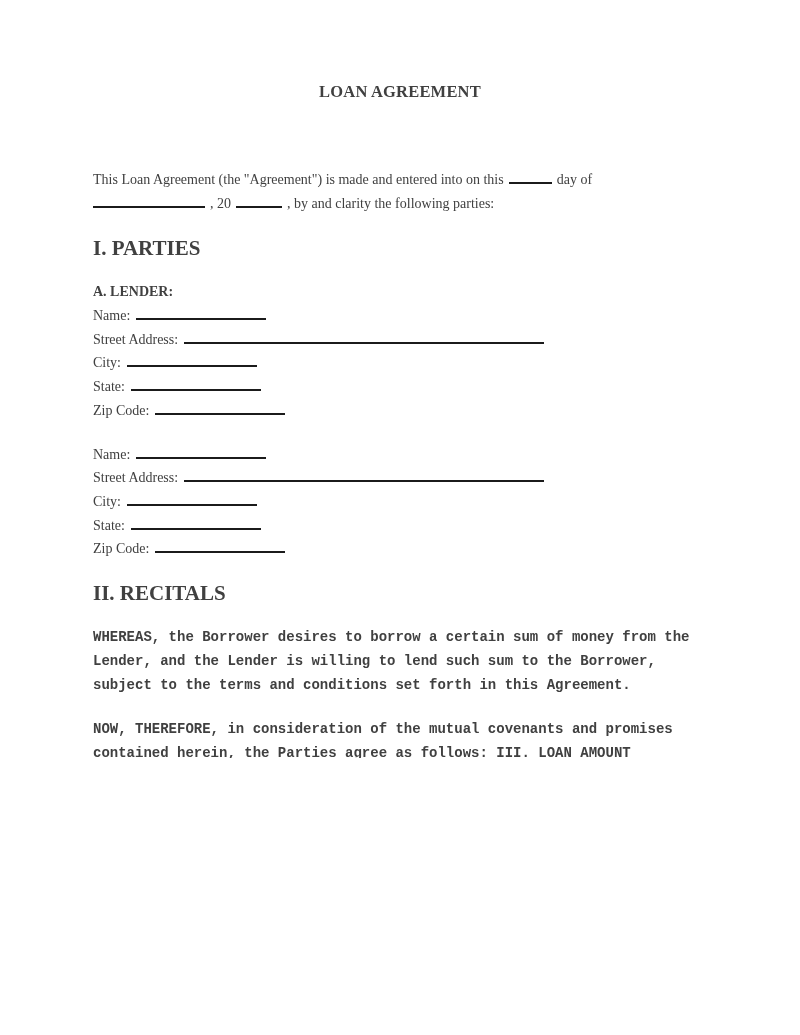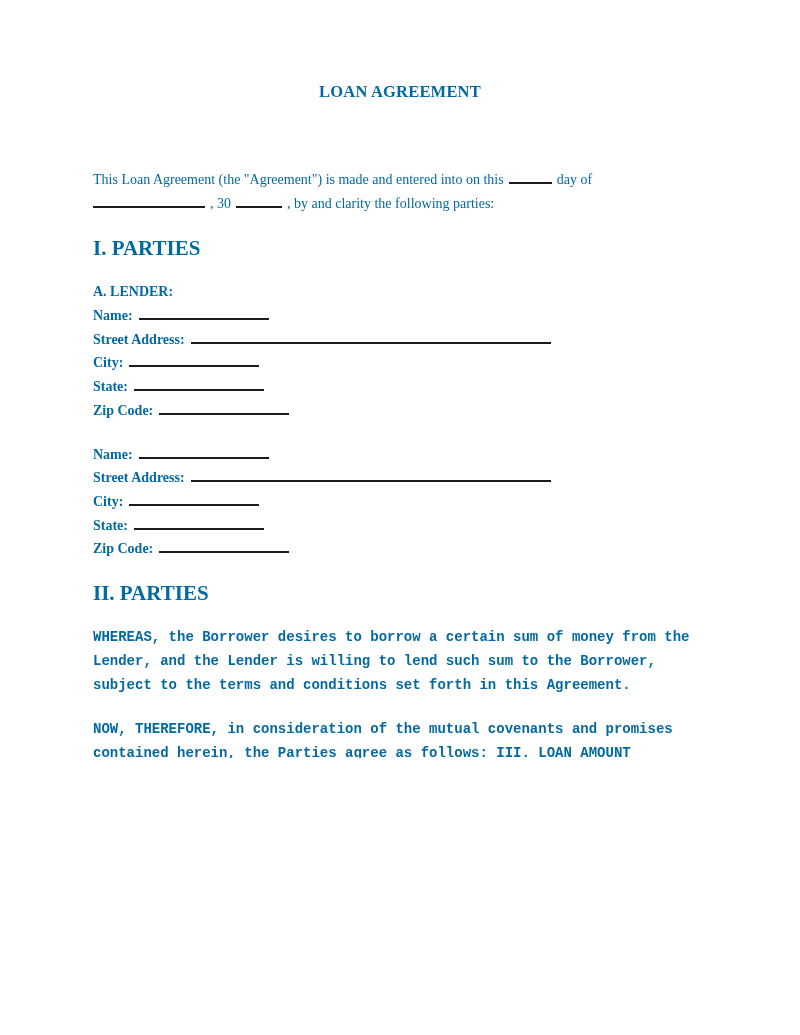--- a/index.html
+++ b/index.html
@@ -8,21 +8,21 @@
     background: #ffffff;
   }
   .page {
     position: relative;
     width: 800px;
     height: 758px;
     background: #ffffff;
     box-sizing: border-box;
     padding: 82px 93px 60px 93px;
     font-family: "Liberation Serif", "DejaVu Serif", serif;
-    color: #0369a1;
+    color: #404040;
     font-size: 14px;
     line-height: 24px;
     overflow: hidden;
   }
   .doc-title {
     font-size: 16.5px;
     font-weight: bold;
     text-align: center;
     margin: 0 0 66px 0;
     letter-spacing: 0.2px;
@@ -37,21 +37,21 @@
   }
   .sub-heading {
     font-weight: bold;
     margin: 0;
   }
   .field-row {
     line-height: 23.7px;
     white-space: nowrap;
   }
   .field-row .label {
-    font-weight: bold;
+    font-weight: normal;
   }
   .fields-block {
     margin: 0 0 20px 0;
   }
   .blank {
     display: inline-block;
     height: 13px;
     border-bottom: 2px solid #1b1b1b;
     margin: 0 5px;
   }
@@ -66,21 +66,21 @@
   }
   .last-para { margin-bottom: 0; }
 </style>
 </head>
 <body>
 
 <div class="page">
 
   <h1 class="doc-title">LOAN AGREEMENT</h1>
 
-  <p class="para"><span>This Loan Agreement (the "Agreement") is made and entered into on this</span><span class="blank w-day"></span><span>day of</span> <span class="blank w-month"></span><span>, 30</span><span class="blank w-year"></span><span>, by and clarity the following parties:</span></p>
+  <p class="para"><span>This Loan Agreement (the "Agreement") is made and entered into on this</span><span class="blank w-day"></span><span>day of</span> <span class="blank w-month"></span><span>, 20</span><span class="blank w-year"></span><span>, by and clarity the following parties:</span></p>
 
   <h2 class="heading">I. PARTIES</h2>
 
   <div class="fields-block">
     <div class="sub-heading">A. LENDER:</div>
     <div class="field-row"><span class="label">Name:</span><span class="blank w-short"></span></div>
     <div class="field-row"><span class="label">Street Address:</span><span class="blank w-street"></span></div>
     <div class="field-row"><span class="label">City:</span><span class="blank w-short"></span></div>
     <div class="field-row"><span class="label">State:</span><span class="blank w-short"></span></div>
     <div class="field-row"><span class="label">Zip Code:</span><span class="blank w-short"></span></div>
@@ -88,20 +88,20 @@
 
   <div class="fields-block">
     <div class="field-row"><span class="label">Name:</span><span class="blank w-short"></span></div>
     <div class="field-row"><span class="label">Street Address:</span><span class="blank w-street"></span></div>
     <div class="field-row"><span class="label">City:</span><span class="blank w-short"></span></div>
     <div class="field-row"><span class="label">State:</span><span class="blank w-short"></span></div>
     <div class="field-row"><span class="label">Zip Code:</span><span class="blank w-short"></span></div>
   </div>
 
 
-  <h2 class="heading">II. PARTIES</h2>
+  <h2 class="heading">II. RECITALS</h2>
 
 
   <p class="para bold-para">WHEREAS, the Borrower desires to borrow a certain sum of money from the Lender, and the Lender is willing to lend such sum to the Borrower, subject to the terms and conditions set forth in this Agreement.</p>
 
   <p class="para bold-para last-para">NOW, THEREFORE, in consideration of the mutual covenants and promises contained herein, the Parties agree as follows: III. LOAN AMOUNT</p>
 
 </div>
 
 </body></html>

